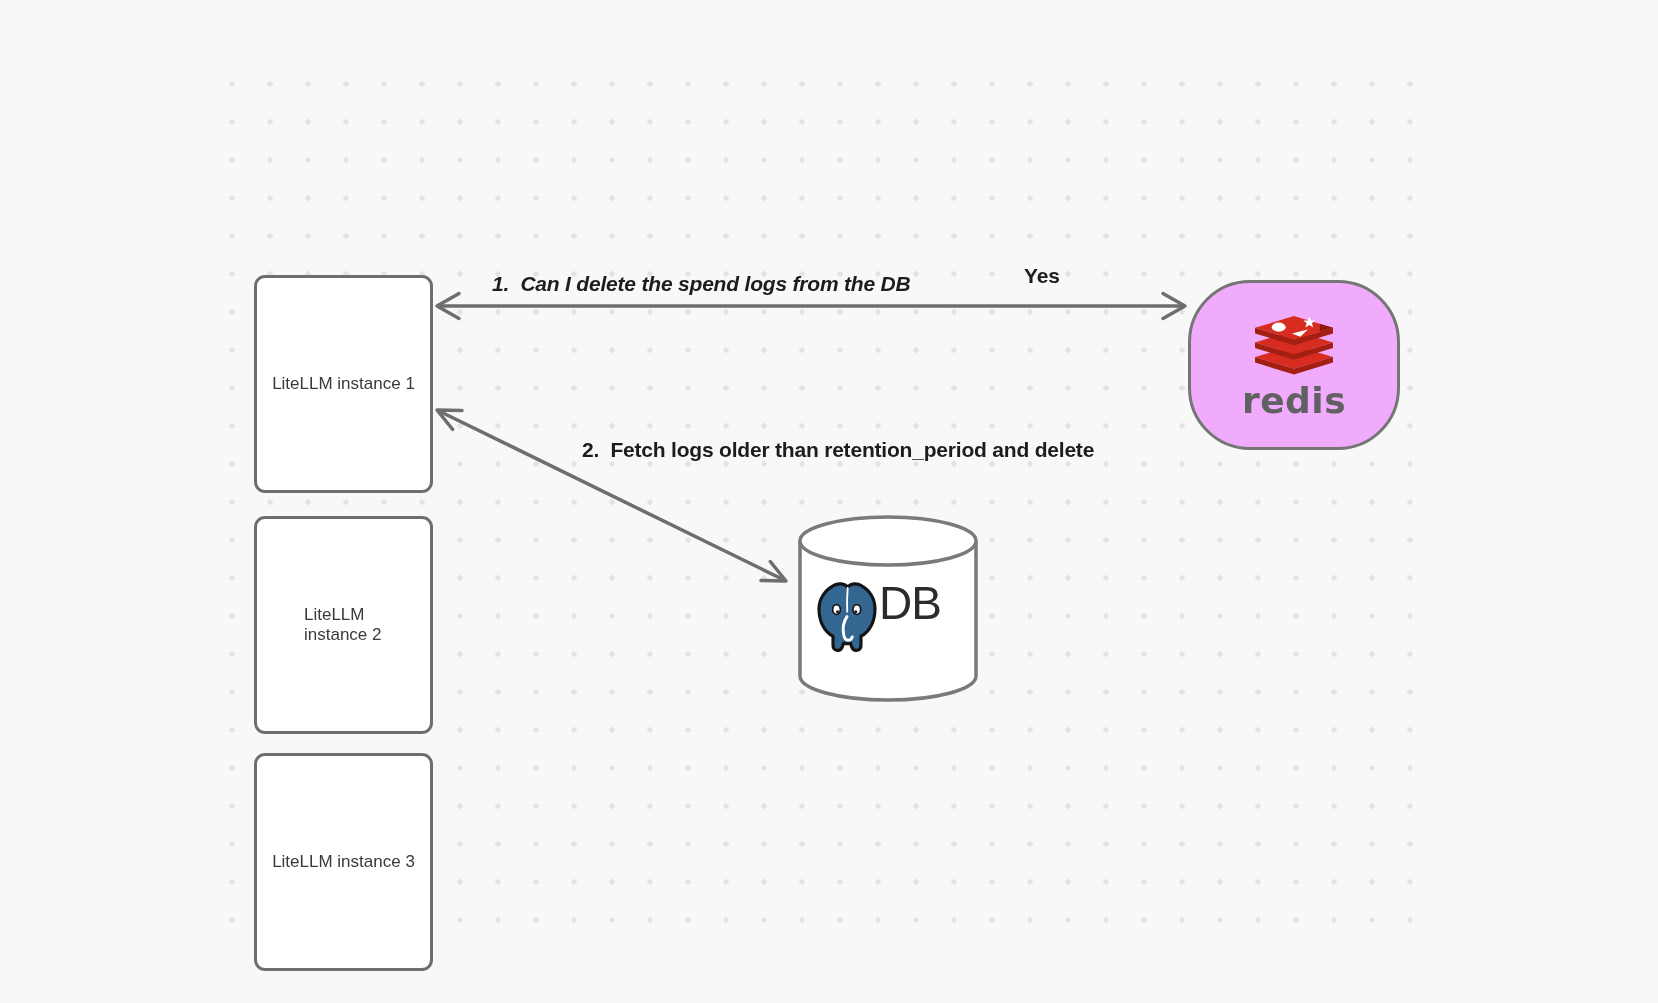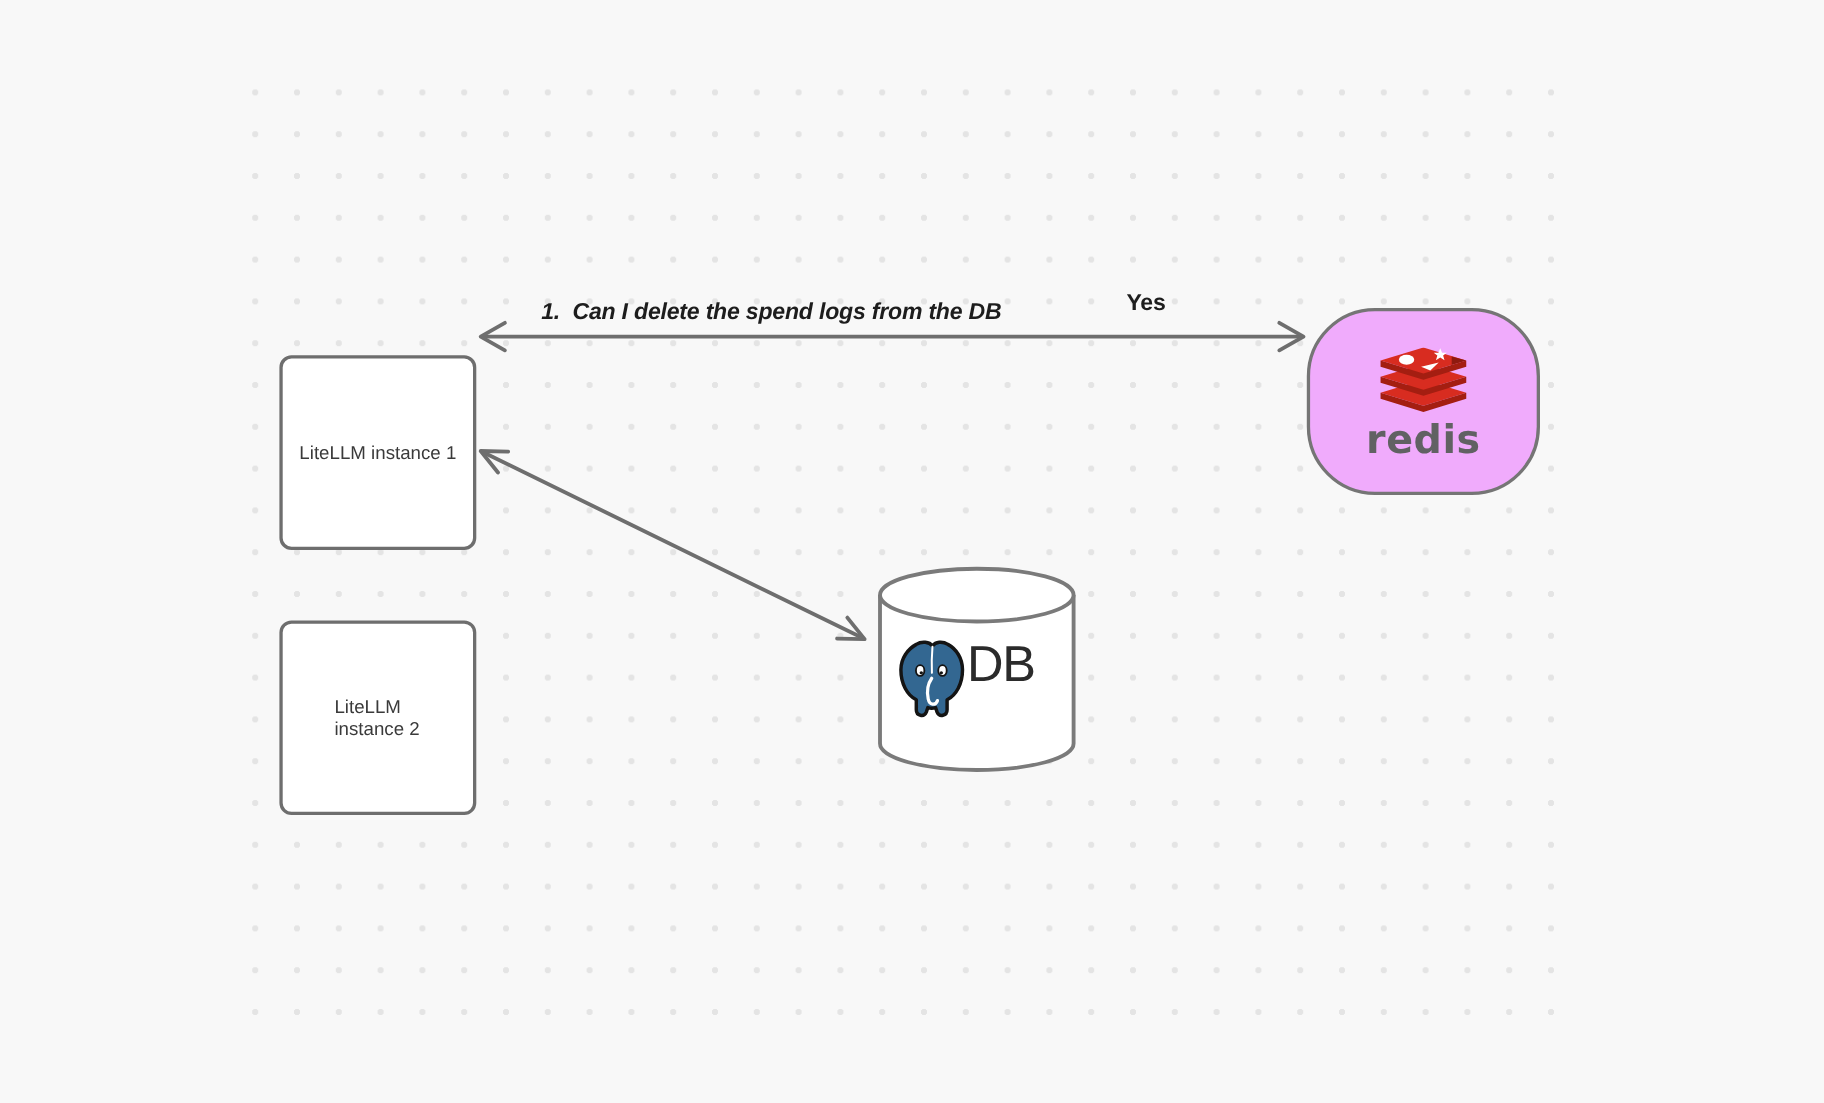--- a/index.html
+++ b/index.html
@@ -10,24 +10,24 @@
     font-family:"Liberation Sans", sans-serif;
     overflow:hidden;
   }
   .dots {
     position:absolute; left:213px; top:65px; width:1207px; height:865px;
     background-image:radial-gradient(circle, #e4e4e4 2.6px, transparent 2.9px);
     background-size:38px 38px;
   }
   svg.layer { position:absolute; left:0; top:0; }
   .inst {
-    position:absolute; left:254px; width:179px; height:177px;
+    position:absolute; left:254px; width:179px; height:218px;
     background:#ffffff; border:3.5px solid #6e6e6e; border-radius:11px;
     box-sizing:border-box;
-    display:flex; align-items:center; justify-content:center;margin-top:48px;
+    display:flex; align-items:center; justify-content:center;
   }
   .inst span { font-size:17px; color:#3a3a3a; }
   .inst1 { top:275px; } .inst2 { top:516px;padding-left:47px; } .inst3 { top:753px; }
   .redis-node {
     position:absolute; left:1188px; top:280px; width:212px; height:170px;
     background:#f0abfc; border:3.5px solid #757575; border-radius:62px;
     box-sizing:border-box;
     display:flex; flex-direction:column; align-items:center; justify-content:center;
     padding-top:4px;
   }
@@ -78,20 +78,23 @@
       <ellipse cx="888" cy="541" rx="88" ry="24" fill="#ffffff" stroke="#7a7a7a" stroke-width="3.5"></ellipse>
     </g>
   </svg>
 
   <div class="inst inst1">
     <span>LiteLLM instance 1</span>
   </div>
   <div class="inst inst2">
     <span>LiteLLM instance 2</span>
   </div>
+  <div class="inst inst3">
+    <span>LiteLLM instance 3</span>
+  </div>
 
   <div class="redis-node">
     <svg width="84" height="64" viewBox="0 0 120 92">
 
       <path d="M60 42 L116 59 L60 76 L4 59 Z" fill="#d82c20"></path>
       <path d="M4 59 L4 67 L60 84 L116 67 L116 59 L60 76 Z" fill="#a41e11"></path>
 
       <path d="M60 21 L116 38 L60 55 L4 38 Z" fill="#d82c20"></path>
       <path d="M4 38 L4 46 L60 63 L116 46 L116 38 L60 55 Z" fill="#a41e11"></path>
 
@@ -117,14 +120,15 @@
       <circle cx="36.5" cy="45" r="2.2" fill="#141414"></circle>
       <ellipse cx="64" cy="42" rx="5.5" ry="7" fill="#ffffff" stroke="#141414" stroke-width="2.4"></ellipse>
       <circle cx="62.5" cy="45" r="2.2" fill="#141414"></circle>
       <path d="M50 52 C44.5 60 43.5 70 45.5 79 C47 87 55 88 57.5 81" fill="none" stroke="#ffffff" stroke-width="4.2" stroke-linecap="round"></path>
     </svg>
     <span class="db-text">DB</span>
   </div>
 
   <div class="lbl lbl-step1">1.  Can I delete the spend logs from the DB</div>
   <div class="lbl lbl-yes">Yes</div>
+  <div class="lbl lbl-step2">2.  Fetch logs older than retention_period and delete</div>
 
 </div>
 
 </body></html>

